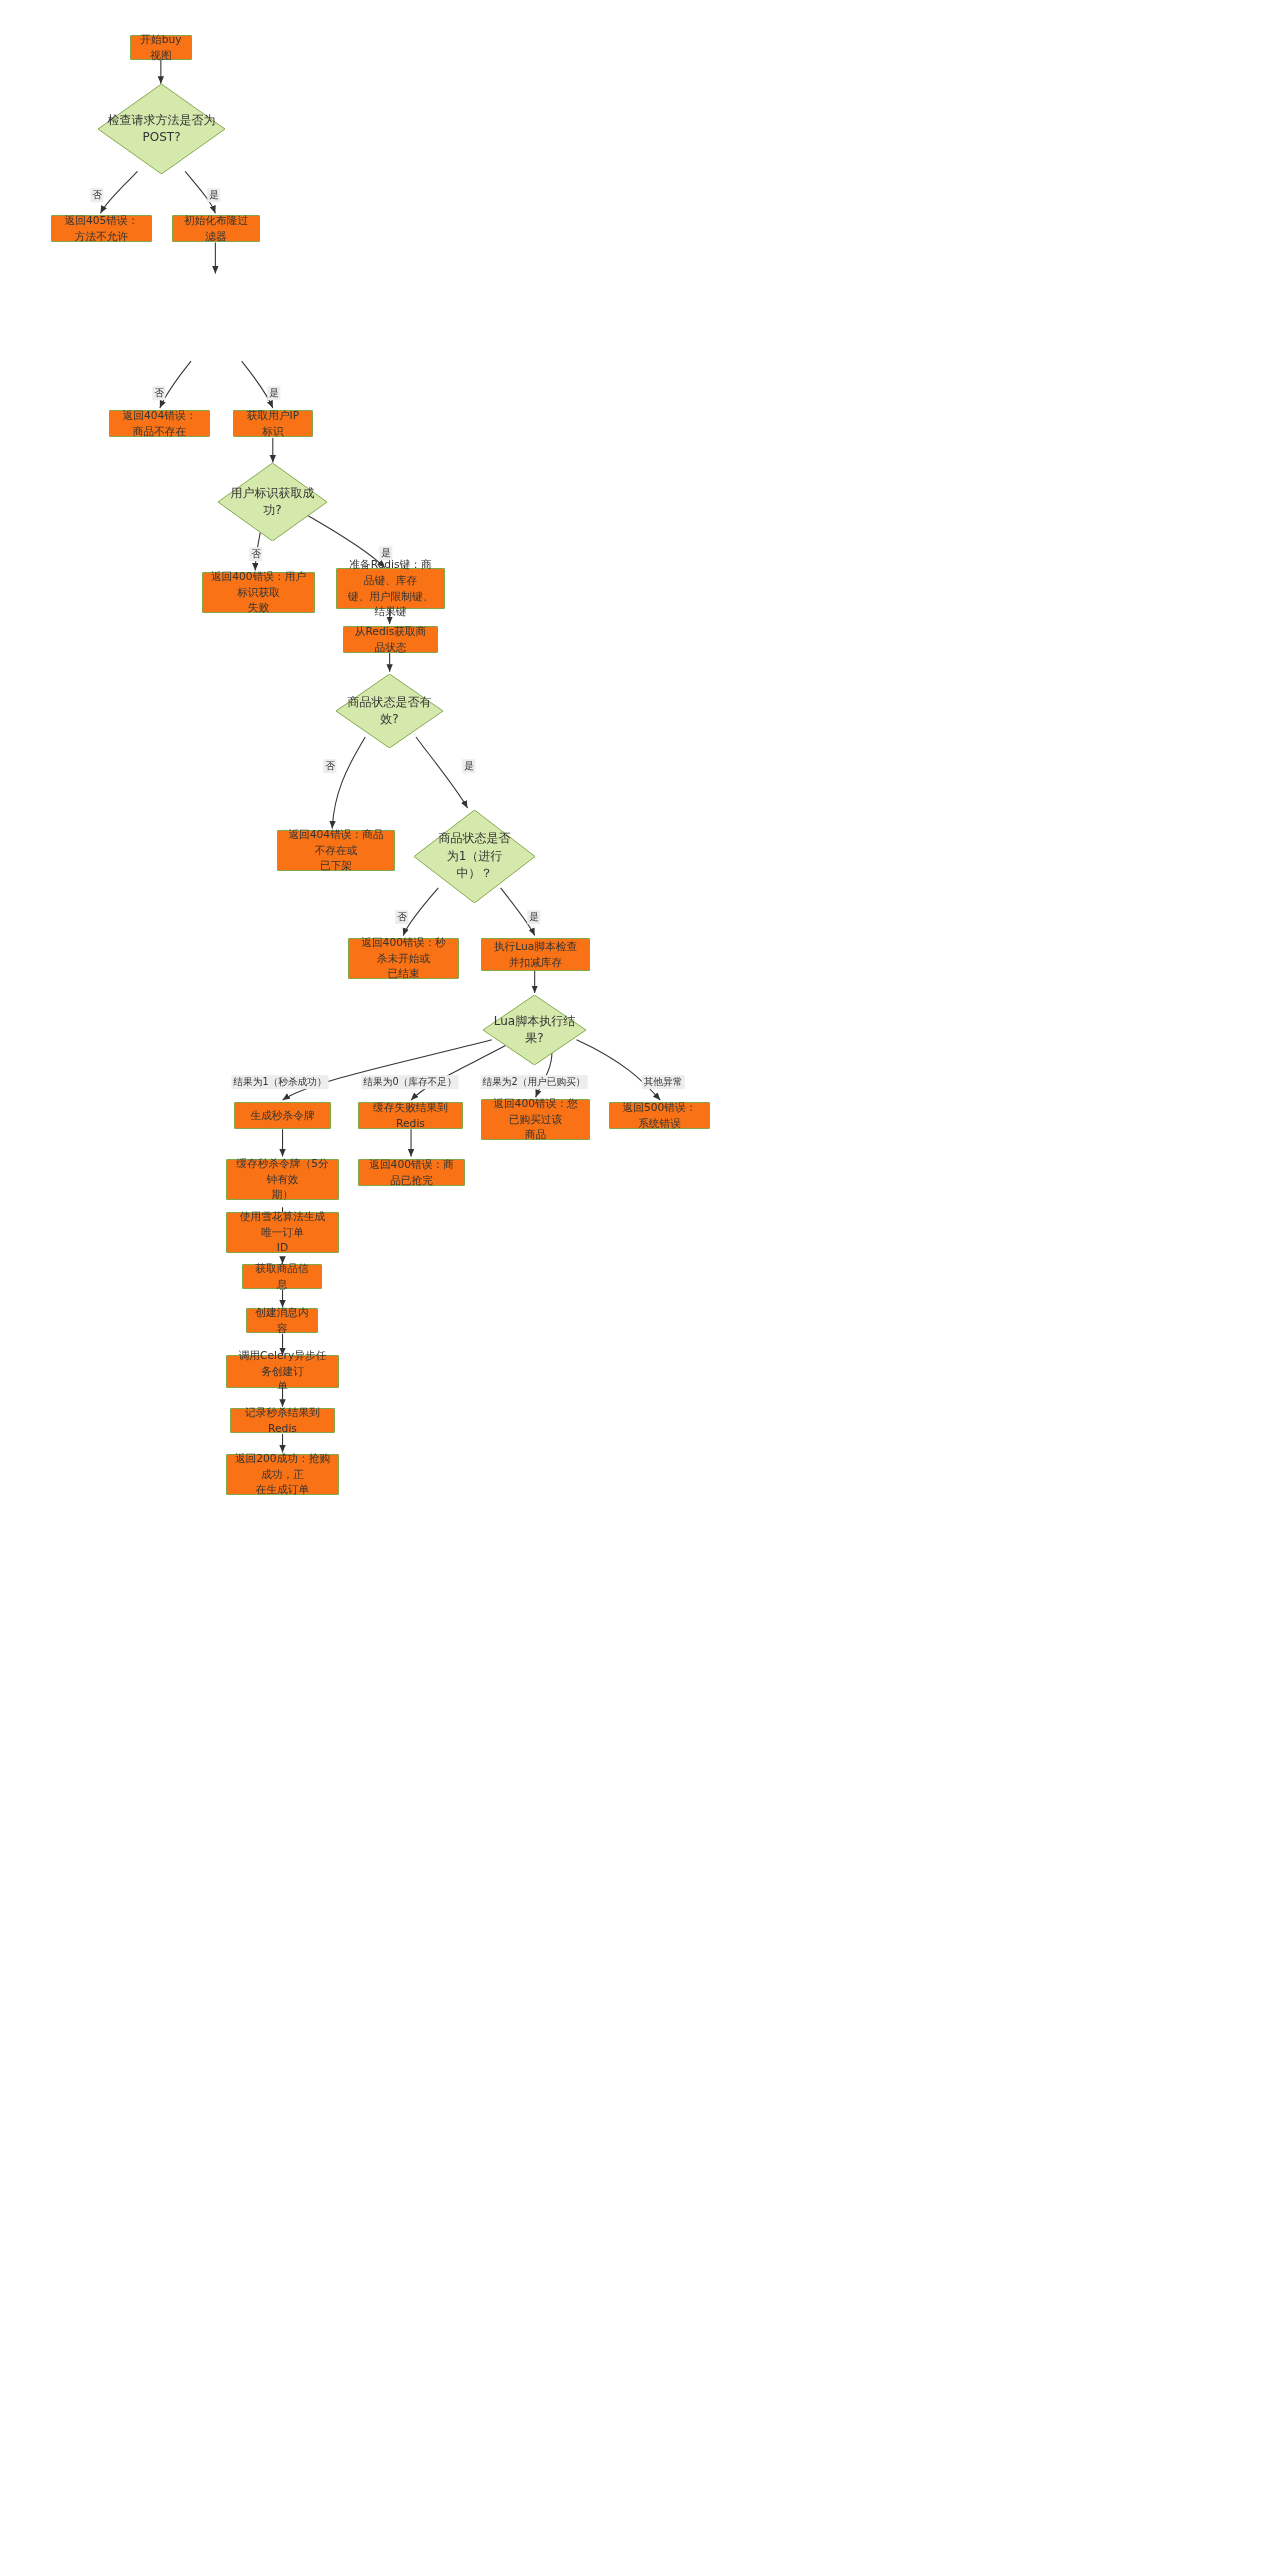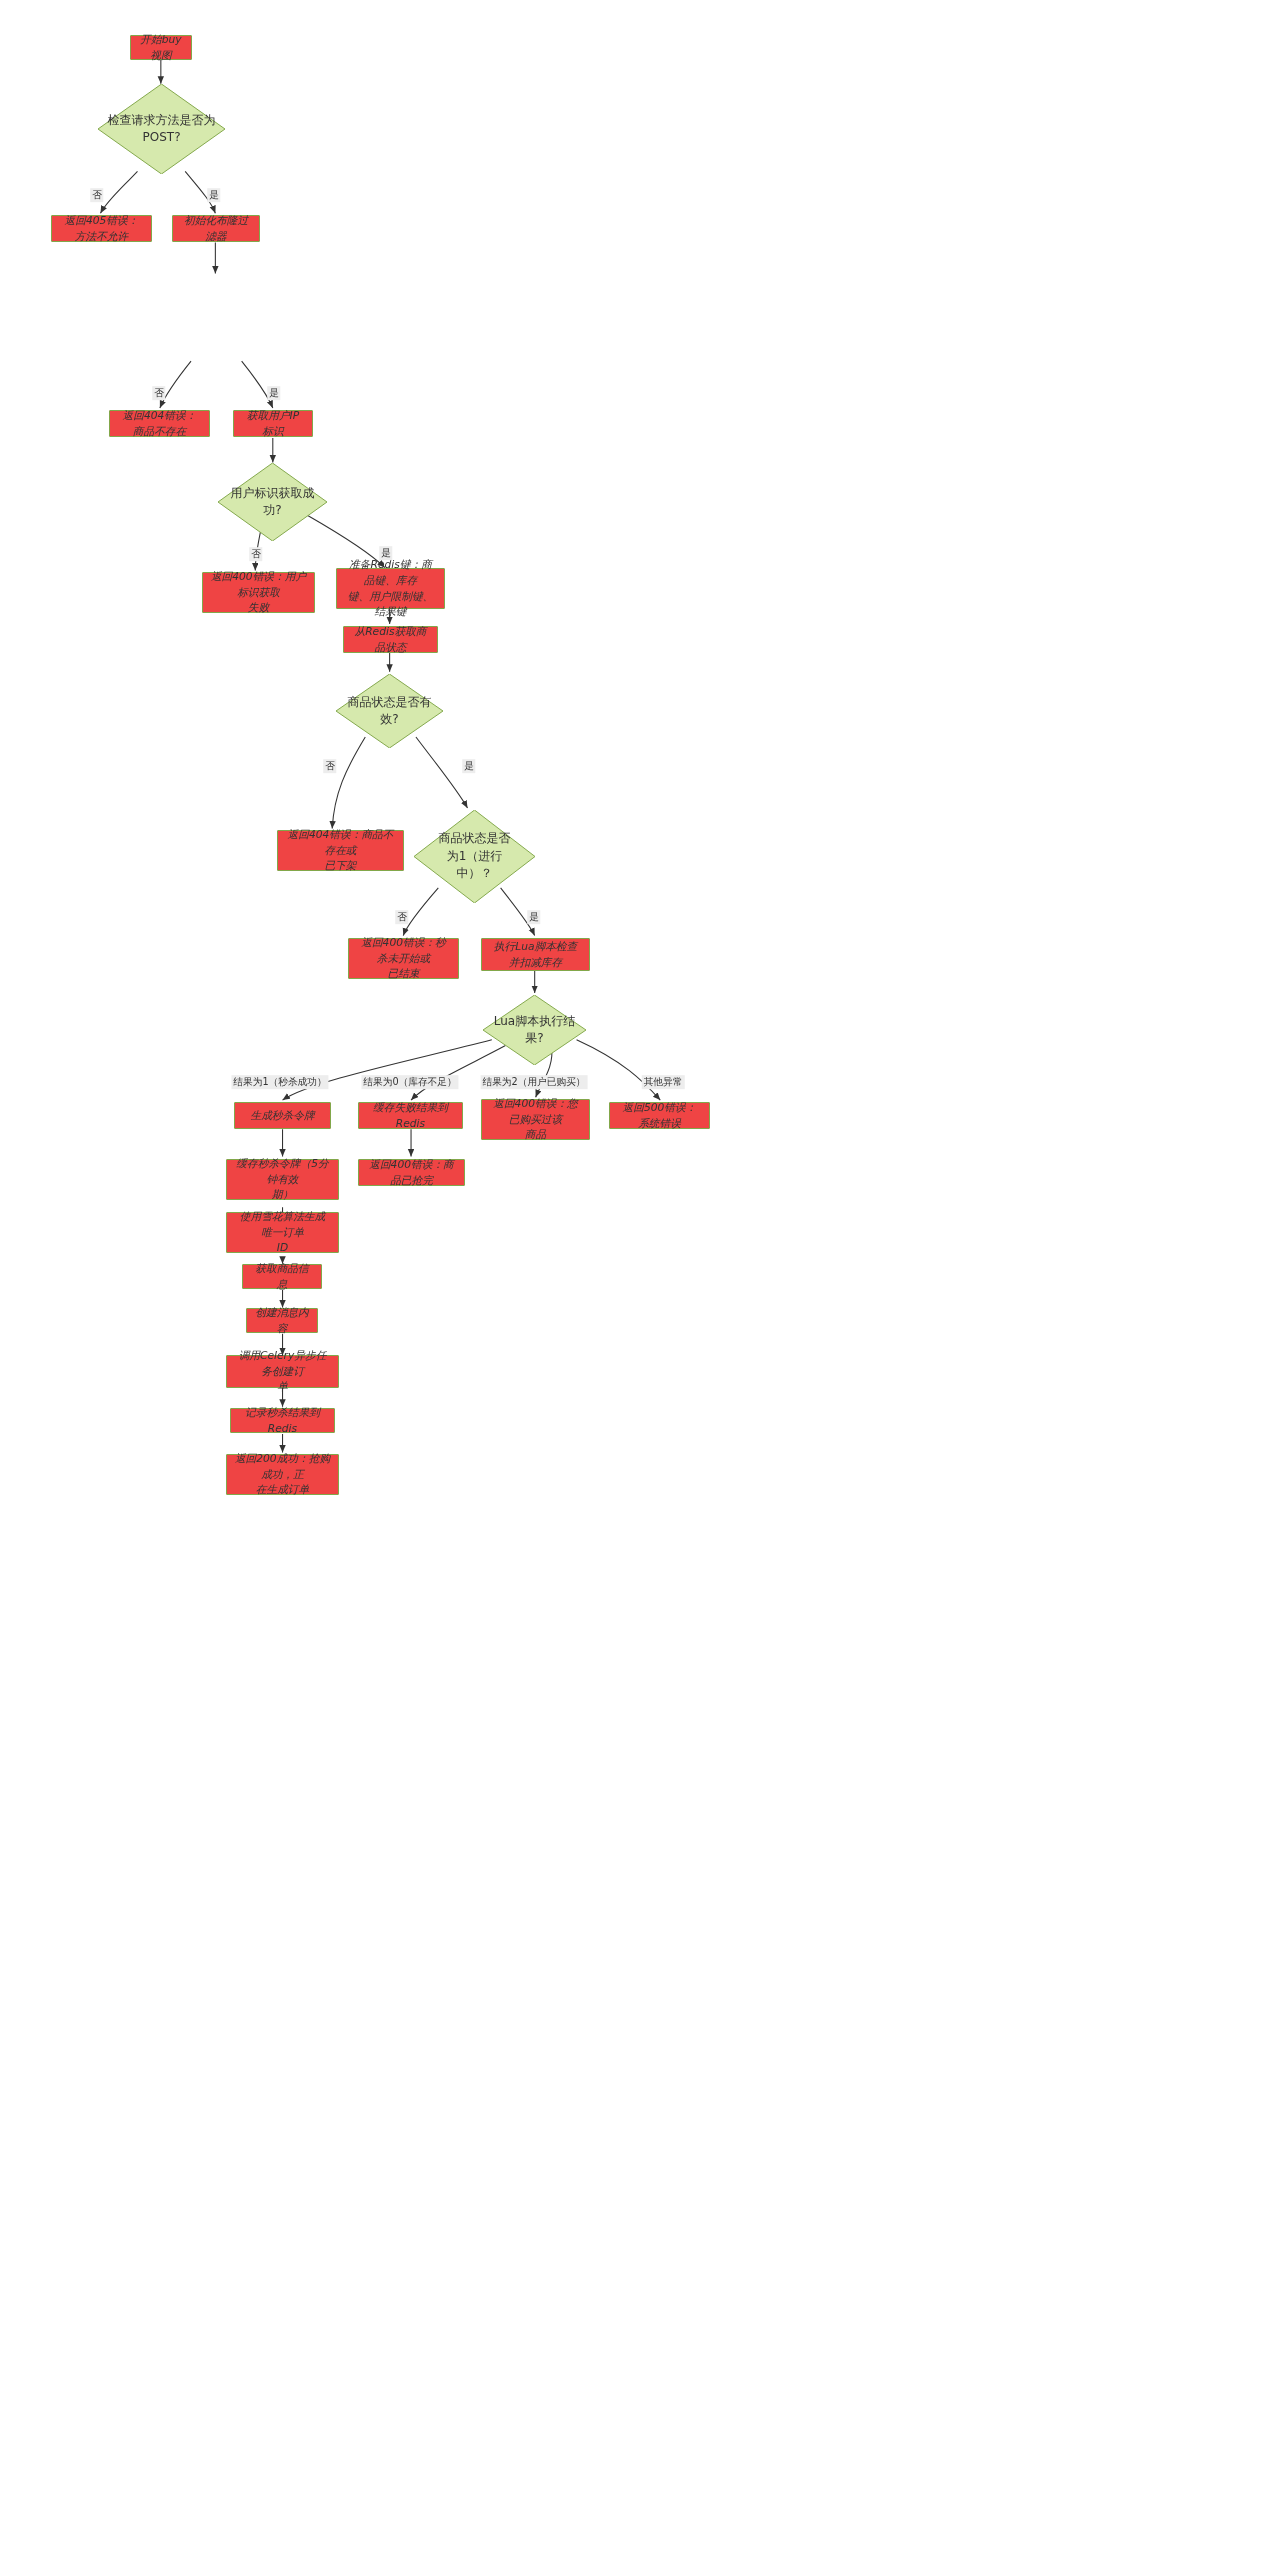--- a/index.html
+++ b/index.html
@@ -26,25 +26,24 @@
     box-sizing:border-box;
     display:flex;
     align-items:center;
     justify-content:center;
     text-align:center;
     color:#333333;
     font-size:10.7px;
     line-height:1.45;
   }
   .node.rect{
-    background:#ef4444;
+    background:#f97316;
     border:1px solid #82a74a;
     border-radius:1px;
     padding:3.9px 7.8px;
-    font-style:italic;
   }
   .node .label{
     display:block;
     width:100%;
     white-space:pre-line;
   }
   .diamond-wrap{
     position:absolute;
     display:flex;
     align-items:center;
@@ -198,21 +197,21 @@
     <span class="label">从Redis获取商品状态</span>
   </div>
 
   <div class="diamond-wrap" style="left:336px;top:674px;width:107px;height:74px;">
     <svg class="diamond-shape" viewBox="0 0 110 76" preserveAspectRatio="none">
       <polygon points="55,0 110,38 55,76 0,38" fill="#d6e9ad" stroke="#82a74a" stroke-width="1"></polygon>
     </svg>
     <div class="diamond-text" style="width:112px;">商品状态是否有效?</div>
   </div>
 
-  <div class="node rect" style="left:277px;top:830px;width:127px;height:41px;">
+  <div class="node rect" style="left:277px;top:830px;width:118px;height:41px;">
     <span class="label">返回404错误：商品不存在或
 已下架</span>
   </div>
 
   <div class="diamond-wrap" style="left:414px;top:810px;width:121px;height:93px;">
     <svg class="diamond-shape" viewBox="0 0 124 96" preserveAspectRatio="none">
       <polygon points="62,0 124,48 62,96 0,48" fill="#d6e9ad" stroke="#82a74a" stroke-width="1"></polygon>
     </svg>
     <div class="diamond-text" style="width:92px;">商品状态是否为1（进行
 中）？</div>

